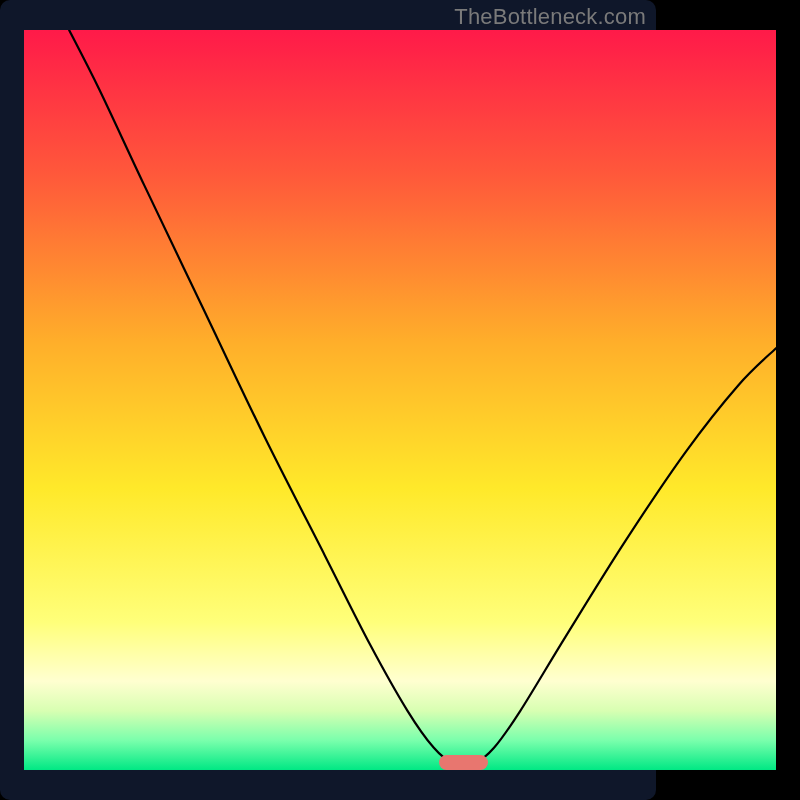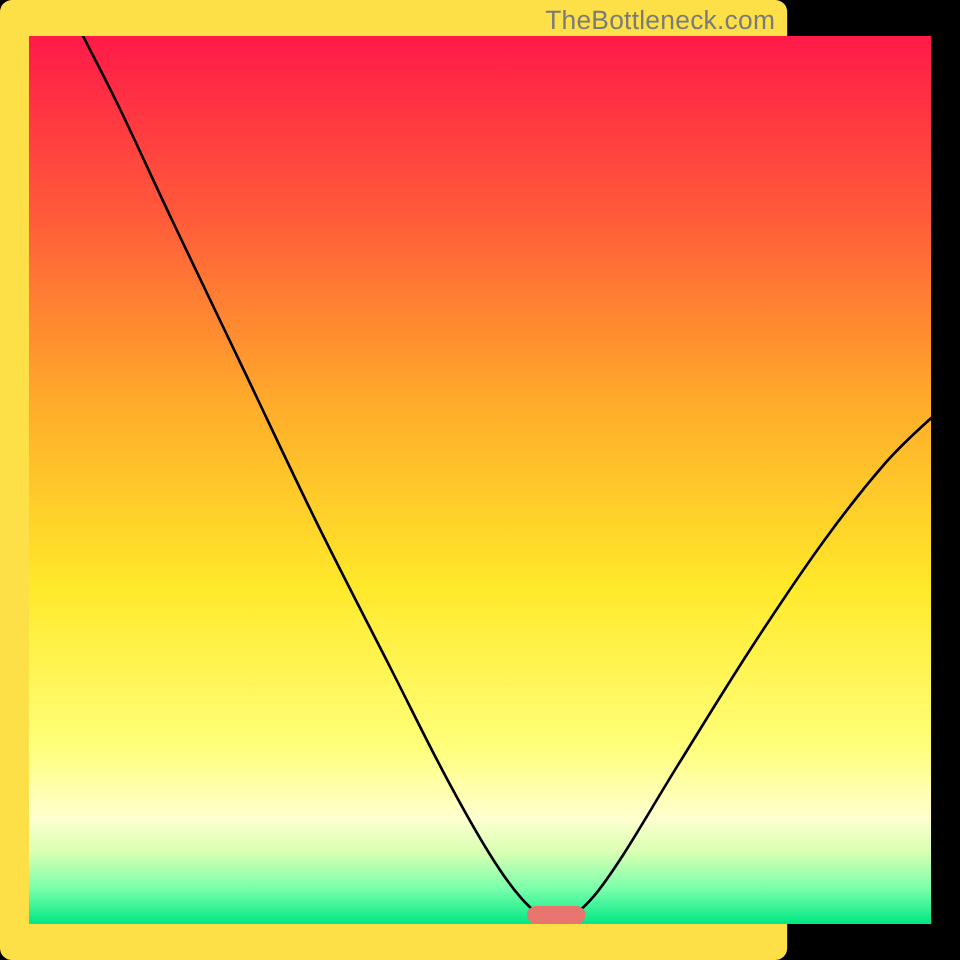--- a/index.html
+++ b/index.html
@@ -8,21 +8,21 @@
     background: #000;
     width: 800px;
     height: 800px;
     overflow: hidden;
     font-family: Arial, Helvetica, sans-serif;
   }
   .frame {
     position: relative;
     width: 656px;
     height: 800px;
-    background: #fde047;
+    background: #0f172a;
     border-radius: 10px;
   }
   .watermark {
     position: absolute;
     top: 4px;
     right: 10px;
     color: #7a7a7a;
     font-size: 22px;
     font-weight: 500;
     letter-spacing: 0.2px;

